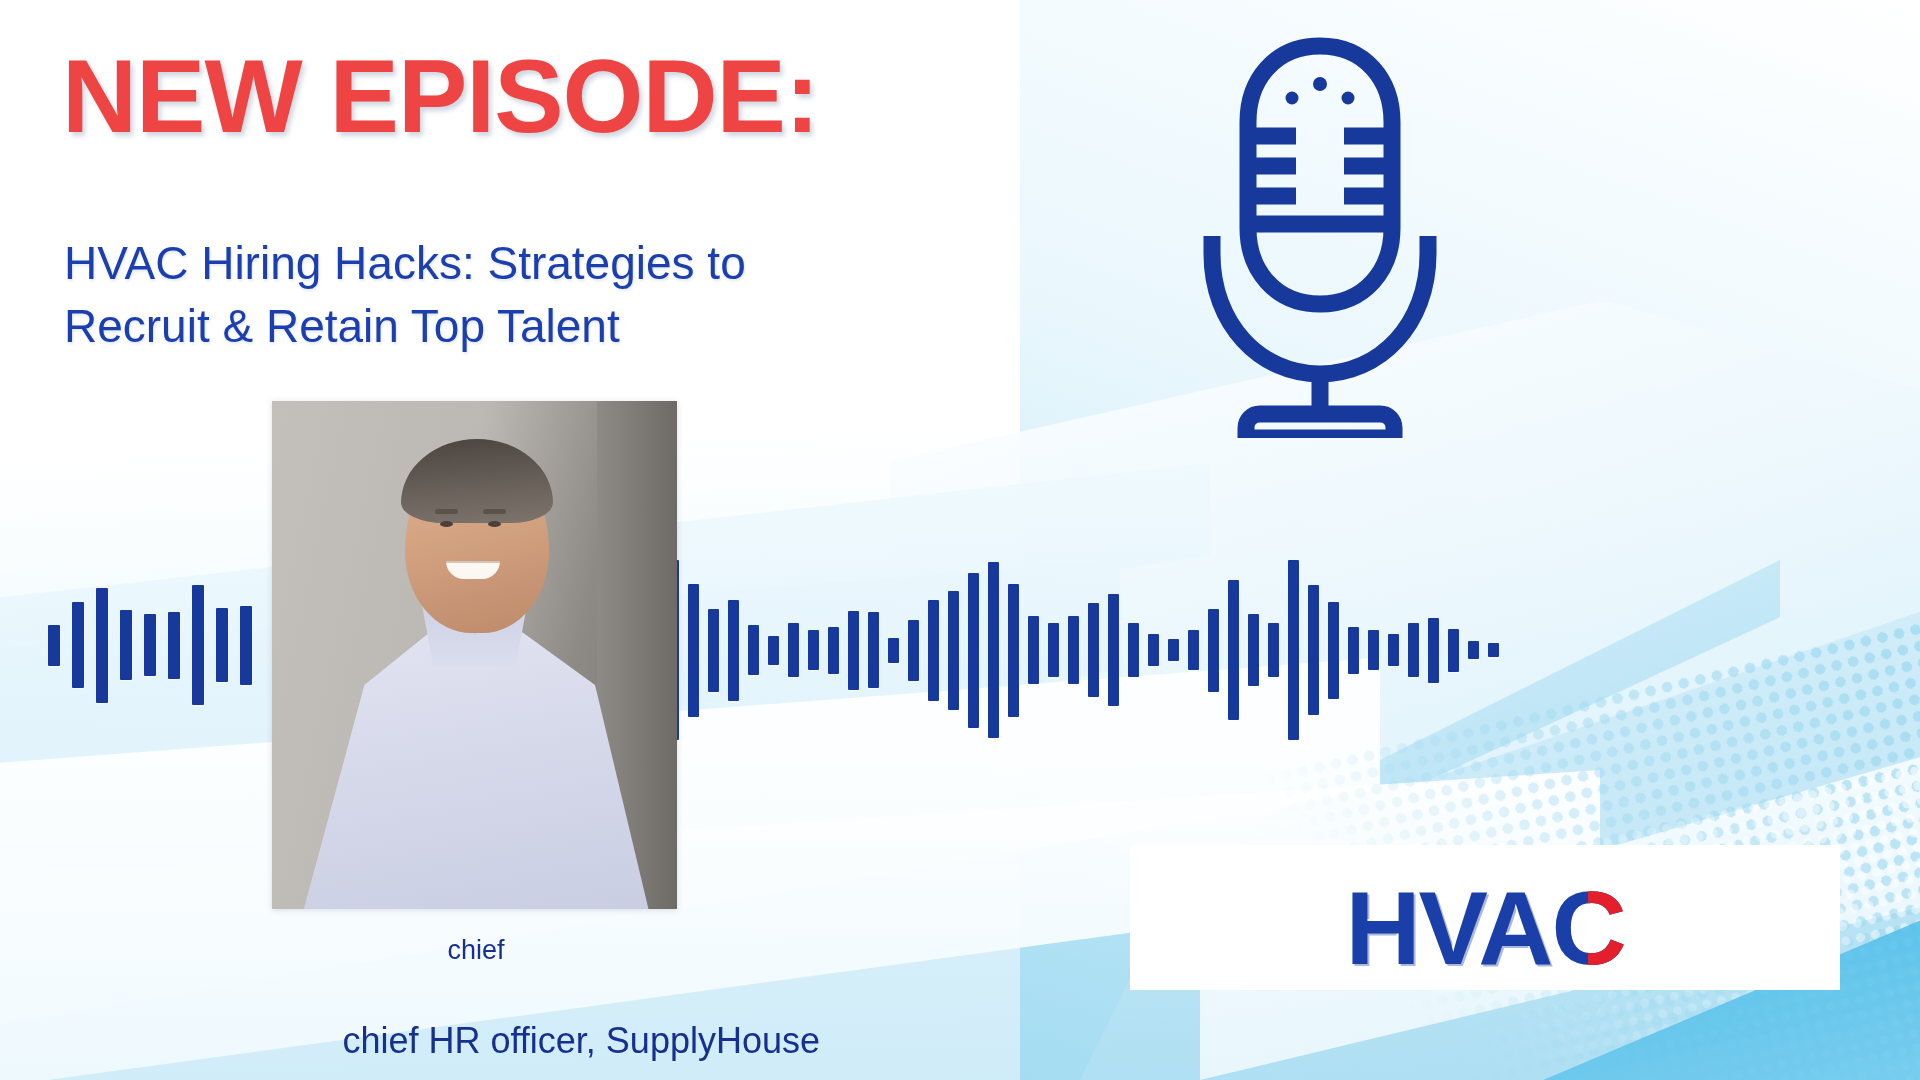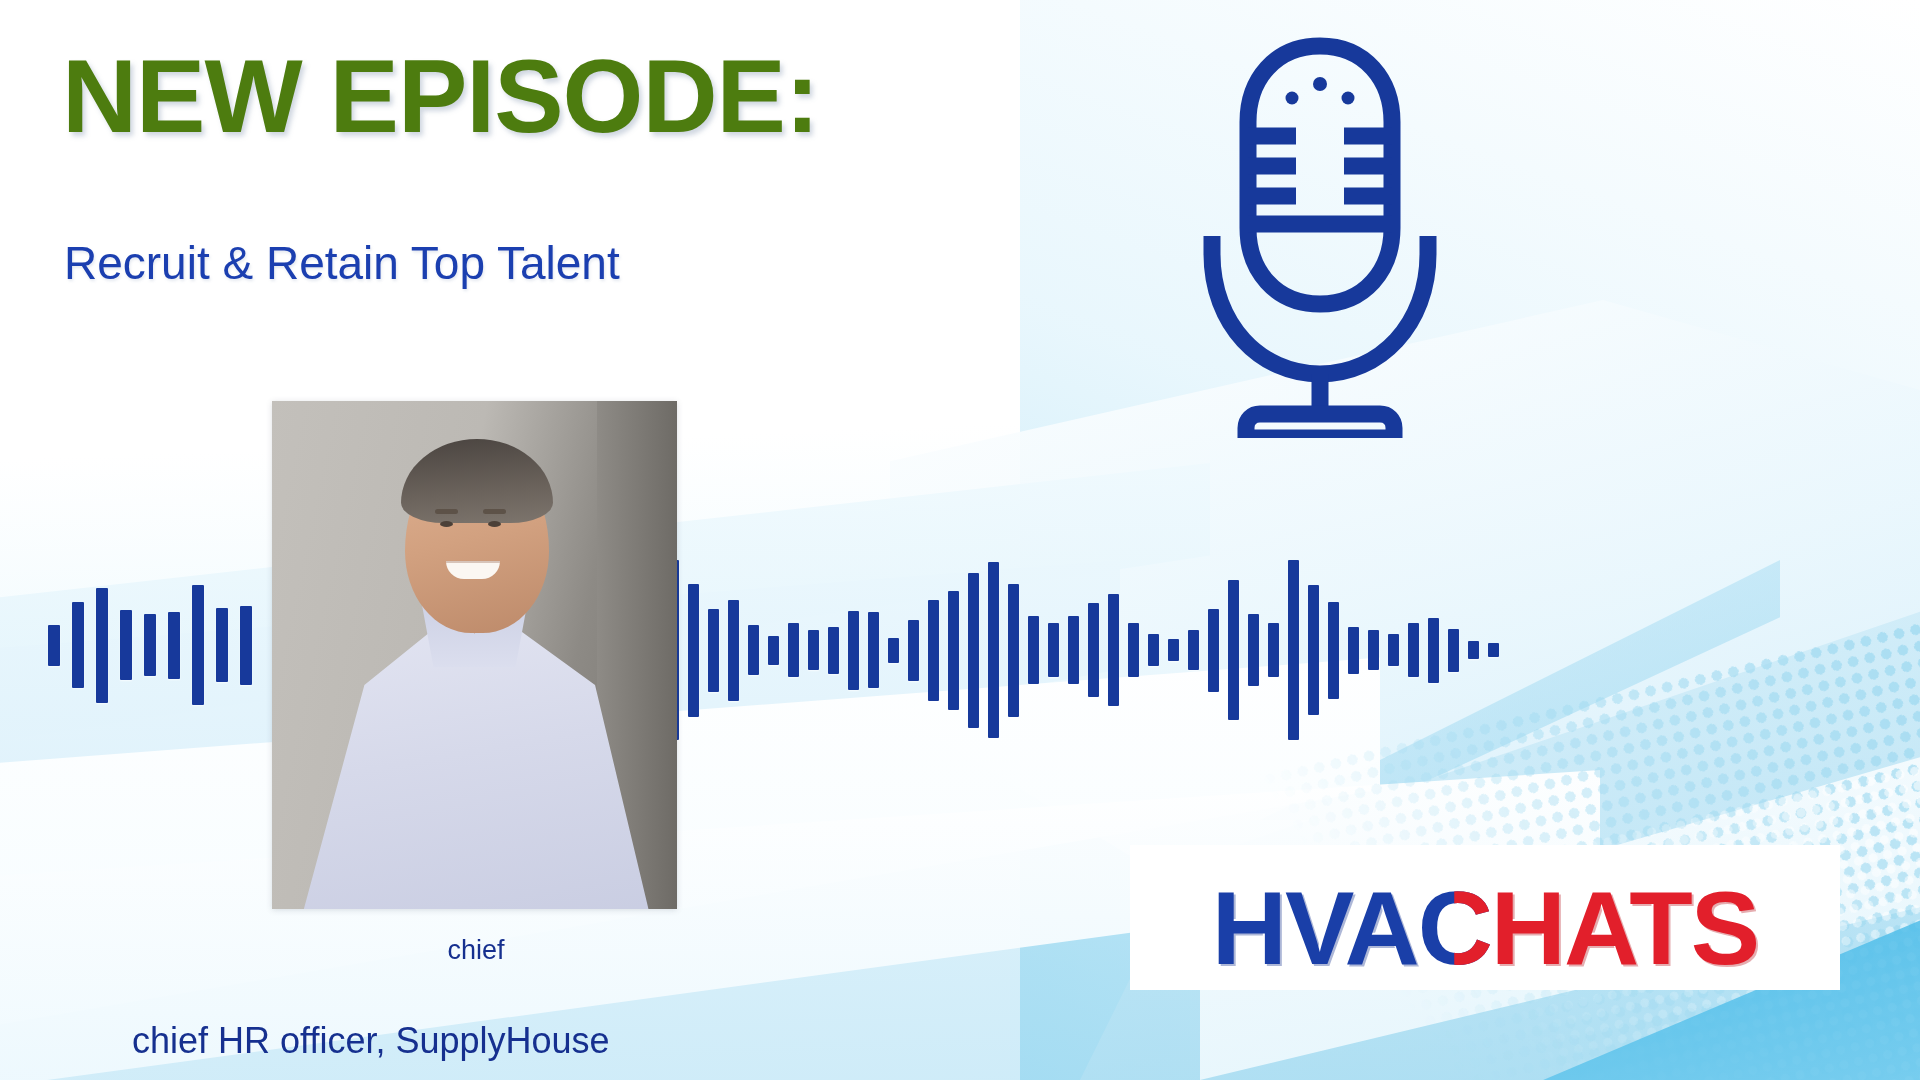--- a/index.html
+++ b/index.html
@@ -69,42 +69,42 @@
     transform:rotate(-13deg); transform-origin:100% 0%;
     -webkit-mask-image:linear-gradient(250deg, rgba(0,0,0,.8) 0%, rgba(0,0,0,0) 65%);
             mask-image:linear-gradient(250deg, rgba(0,0,0,.8) 0%, rgba(0,0,0,0) 65%);
     opacity:.75;
   }
 
   
   .headline{
     position:absolute; left:62px; top:42px;
     font-size:104px; font-weight:900; letter-spacing:-1px;
-    color:#4d7c0f; line-height:1.05;
+    color:#ef4444; line-height:1.05;
     text-shadow:3px 4px 5px rgba(120,140,170,.35);
     white-space:nowrap;
   }
   .subtitle{
     position:absolute; left:64px; top:232px; width:1010px;
     font-size:46px; font-weight:400; line-height:1.38;
     color:#1b3fb0;
     text-shadow:1px 2px 3px rgba(130,150,180,.22);
   }
 
   .with-line{
     position:absolute; left:272px; top:935px; width:408px;
     text-align:center; font-size:27px; color:#16308f; font-weight:400;
   }
   .speaker-name{
     position:absolute; left:172px; top:975px; width:608px;
     text-align:center; font-size:36px; color:#16308f; font-weight:400;
   }
   .speaker-role{
     position:absolute; left:132px; top:1020px; width:688px;
-    text-align:left; font-size:36px; color:#16308f; font-weight:400;
+    text-align:right; font-size:36px; color:#16308f; font-weight:400;
   }
 
   
   .photo{
     position:absolute; left:272px; top:401px; width:405px; height:508px;
     overflow:hidden; background:#b9b6b1;
     box-shadow:0 1px 6px rgba(60,70,90,.18);
   }
   .ph-bg{ position:absolute; inset:0;
     background:linear-gradient(102deg,#c3c0bb 0%, #bcb9b4 42%, #8d8a85 70%, #75726d 100%); }
@@ -274,20 +274,21 @@
       <line x1="200" y1="356" x2="200" y2="396"></line>
 
       <path d="M140 396 L260 396 C268 396 274 402 274 410 L274 420 L126 420 L126 410
                C126 402 132 396 140 396 Z"></path>
     </svg>
   </div>
 
   <div class="headline">NEW EPISODE:</div>
 
   <div class="subtitle">
+    <div>HVAC Hiring Hacks: Strategies to</div>
     <div>Recruit &amp; Retain Top Talent</div>
   </div>
 
   <div class="photo">
     <div class="ph-bg"></div>
     <div class="ph-wall-r"></div>
     <div class="ph-shirt"></div>
     <div class="ph-neck"></div>
     <div class="ph-shirt-collar"></div>
     <div class="ph-head"></div>
@@ -299,17 +300,16 @@
     <div class="ph-smile"></div>
   </div>
 
   <div class="with-line">chief</div>
   <div class="speaker-role">chief HR officer, SupplyHouse</div>
 
   <div class="logo-card">
     <div class="logo-text">
       <span class="lg-blue">HVA</span>
         <span class="lg-split"><span class="half-b">C</span><span class="half-r">C</span></span>
-        <span class="lg-red">HATS</span>
     </div>
   </div>
 
 </div>
 
 </body></html>

